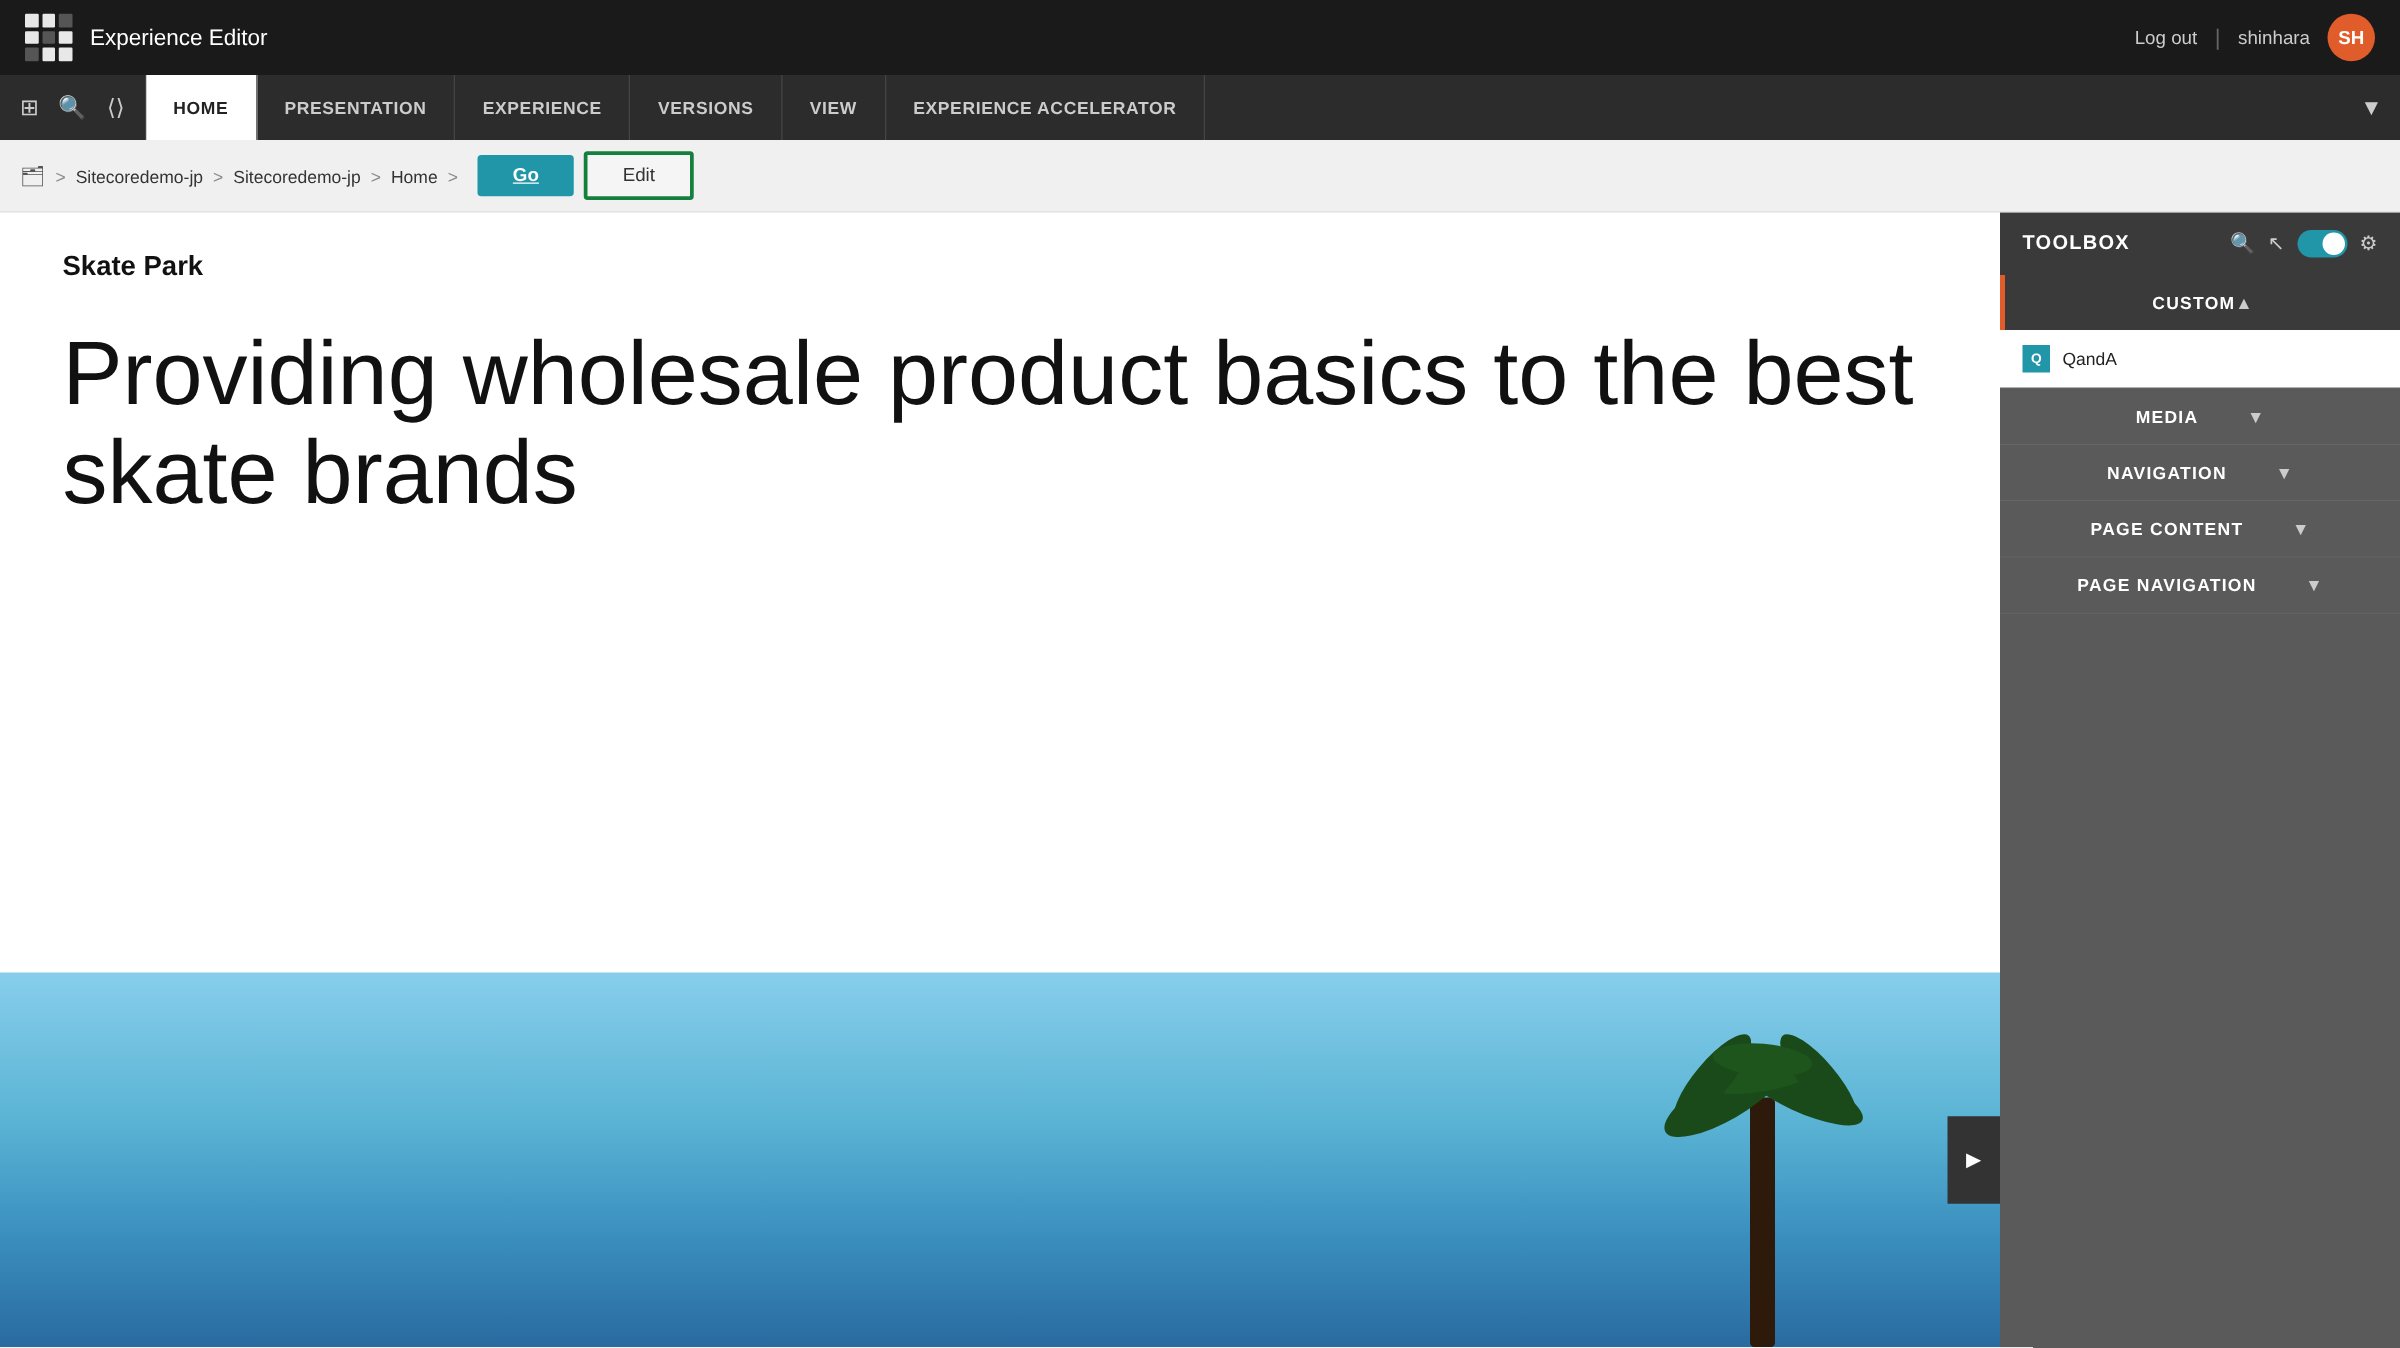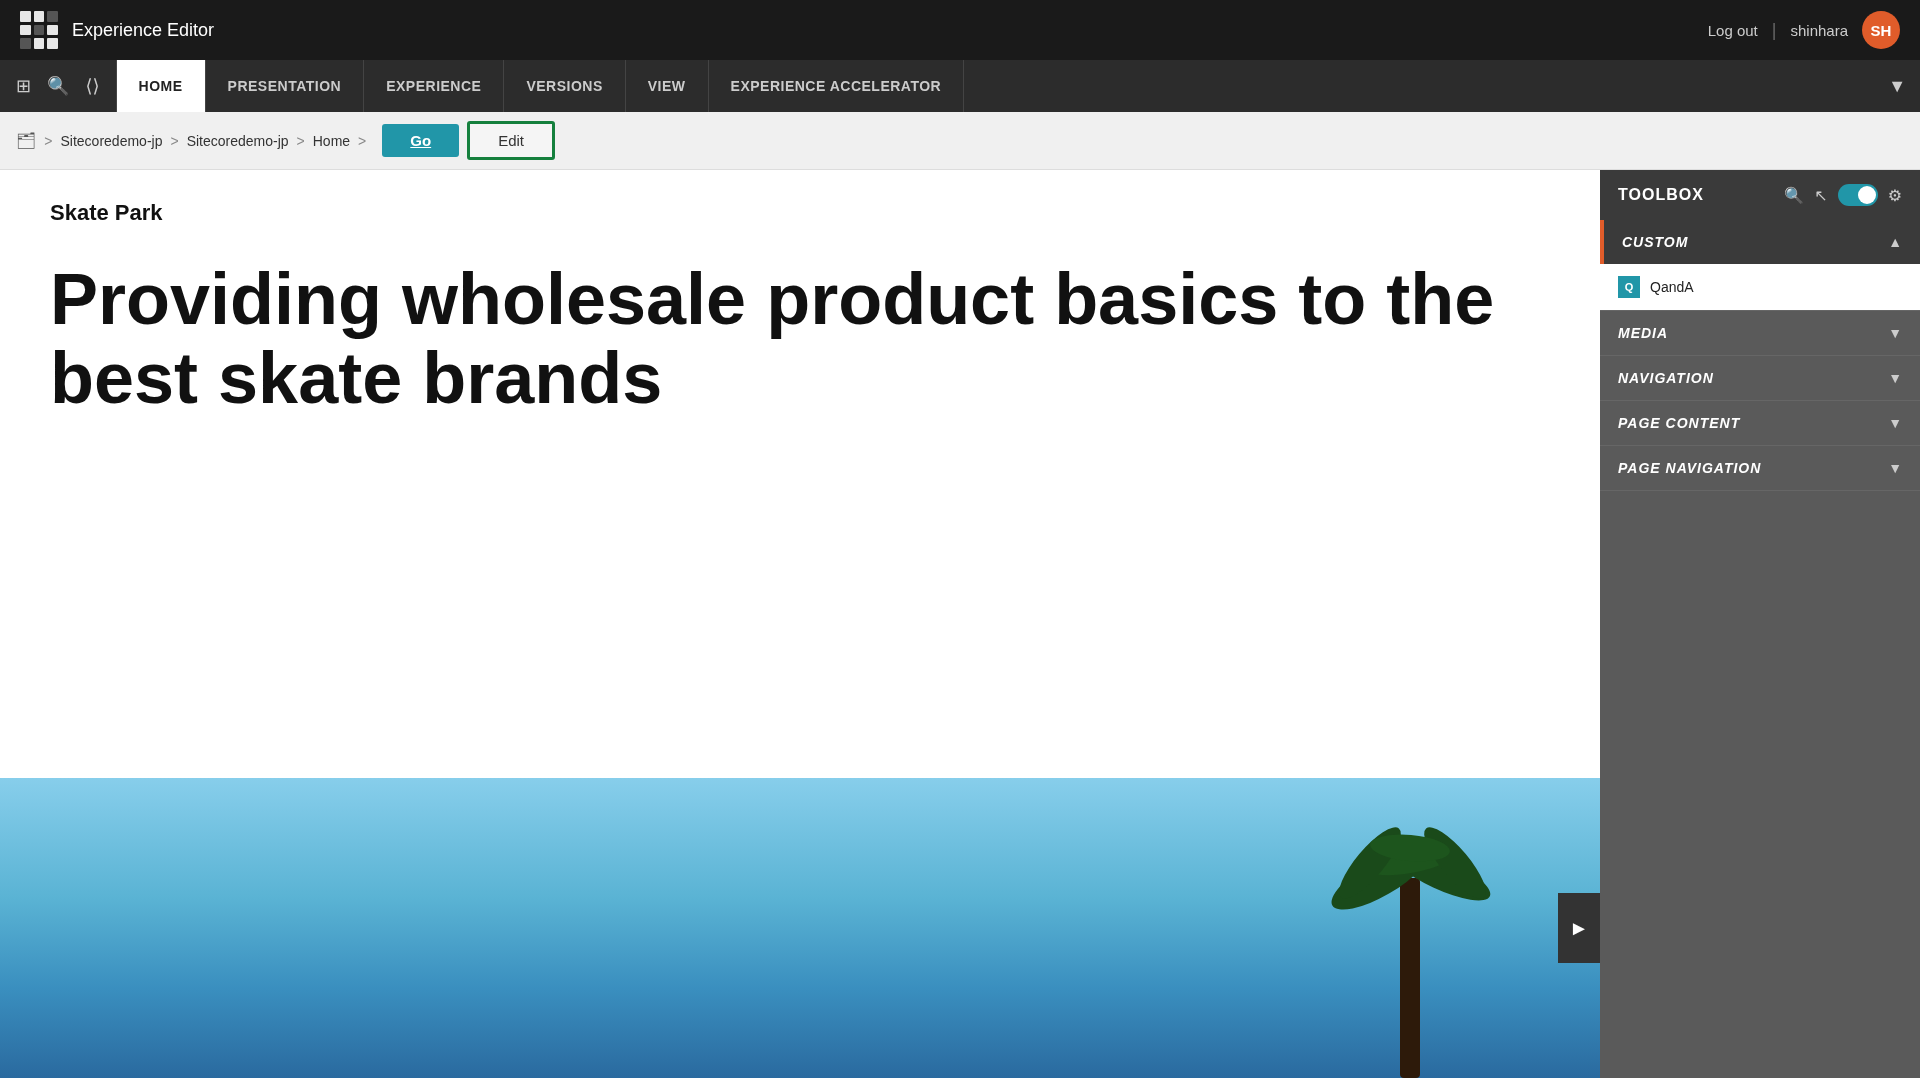--- a/index.html
+++ b/index.html
@@ -166,21 +166,21 @@
       padding: 30px 50px;
     }
     .page-subtitle {
       font-size: 22px;
       font-weight: 700;
       color: #111;
       margin-bottom: 30px;
     }
     .hero-text {
       font-size: 72px;
-      font-weight: 700;
+      font-weight: 400;
       color: #111;
       line-height: 1.1;
       margin-top: 34px;
     }
     .bottom-image-area {
       position: absolute;
       bottom: 0;
       left: 0;
       right: 0;
       height: 300px;
@@ -255,22 +255,21 @@
     
     .toolbox-section {
       border-bottom: 1px solid #666;
     }
     .section-header {
       display: flex;
       align-items: center;
       padding: 14px 18px;
       cursor: pointer;
       background: #4a4a4a;
-      justify-content: space-between;
-      font-style: italic;
+      justify-content: center;
     }
     .section-header.custom-header {
       background: #3a3a3a;
       border-left: 4px solid #e05c2a;
     }
     .section-label {
       color: #ffffff;
       font-size: 14px;
       font-weight: 700;
       letter-spacing: 1px;

